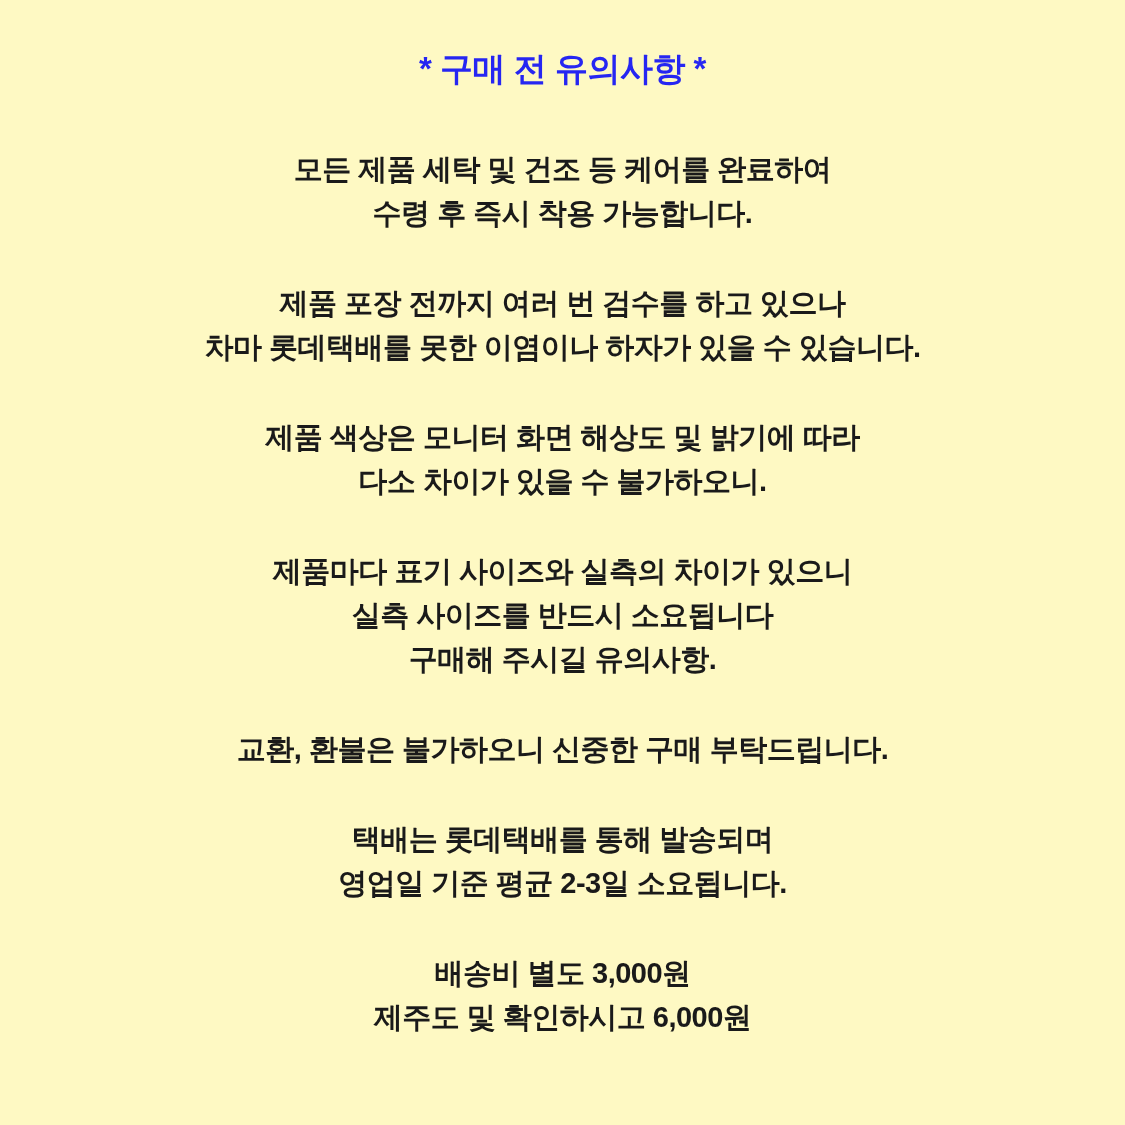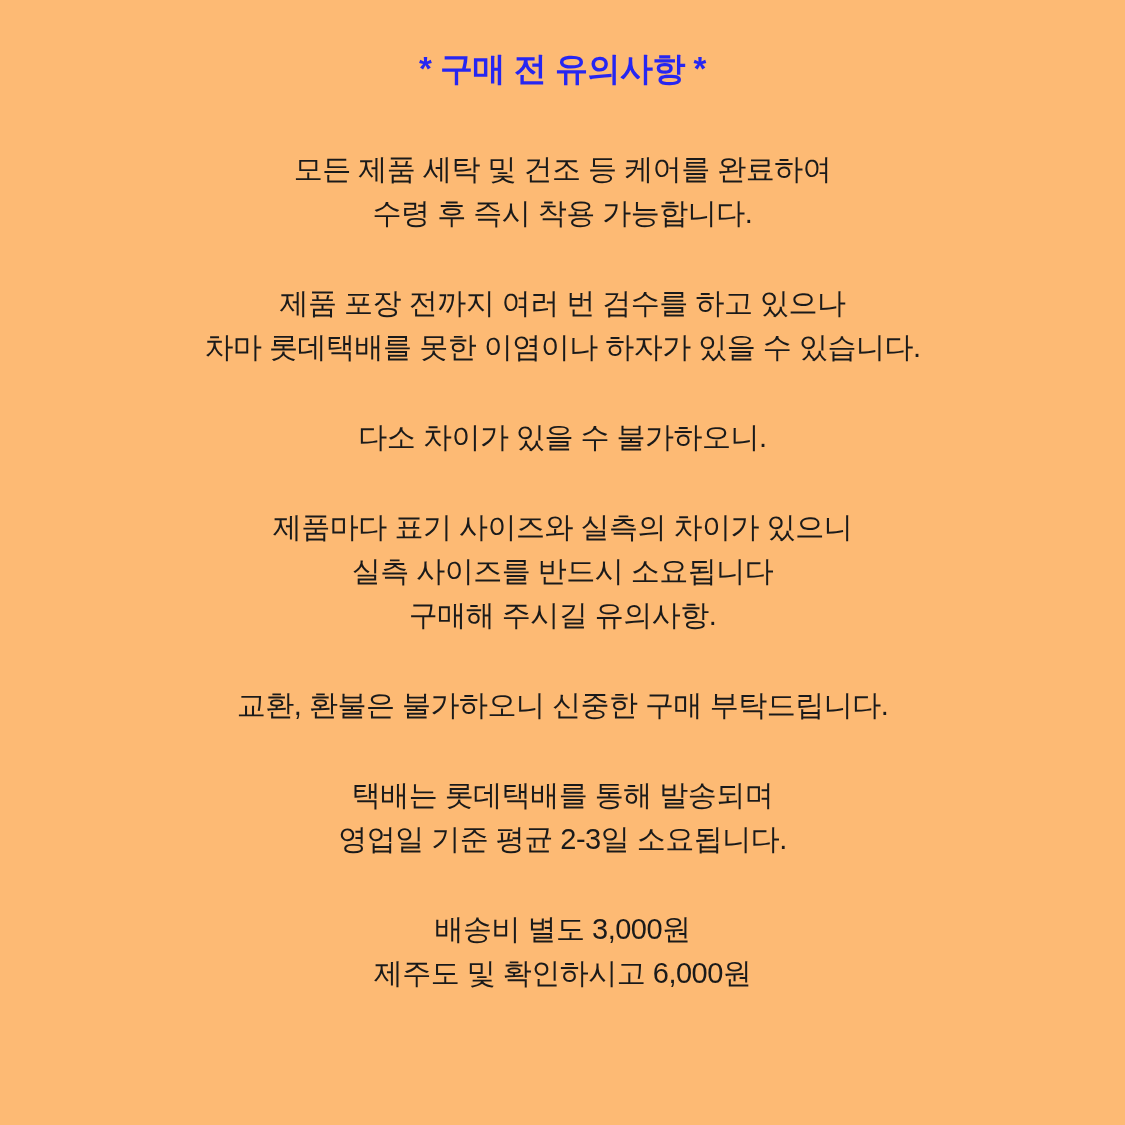--- a/index.html
+++ b/index.html
@@ -4,42 +4,42 @@
 <style>
   html, body {
     margin: 0;
     padding: 0;
     background: #ffffff;
   }
   .page {
     width: 1125px;
     height: 1125px;
     margin: 0 auto;
-    background: #fdba74;
+    background: #fef9c3;
     box-sizing: border-box;
     padding-top: 48px;
     font-family: "Liberation Sans", "DejaVu Sans", sans-serif;
     text-align: center;
     overflow: hidden;
   }
   .title {
     margin: 0 0 57px 0;
     font-size: 33px;
     font-weight: 700;
     line-height: 42px;
     letter-spacing: -0.5px;
     color: #2626f2;
   }
   .body-text {
     color: #1a1a1a;
   }
   .para {
     margin: 0 0 46px 0;
     font-size: 29px;
-    font-weight: 400;
+    font-weight: 700;
     letter-spacing: -0.5px;
     color: #1a1a1a;
   }
   .line {
     display: block;
     line-height: 44px;
   }
 </style>
 </head>
 <body>
@@ -54,20 +54,21 @@
       <span class="line">모든 제품 세탁 및 건조 등 케어를 완료하여</span>
       <span class="line">수령 후 즉시 착용 가능합니다.</span>
     </p>
 
     <p class="para">
       <span class="line">제품 포장 전까지 여러 번 검수를 하고 있으나</span>
       <span class="line">차마 롯데택배를 못한 이염이나 하자가 있을 수 있습니다.</span>
     </p>
 
     <p class="para">
+      <span class="line">제품 색상은 모니터 화면 해상도 및 밝기에 따라</span>
       <span class="line">다소 차이가 있을 수 불가하오니.</span>
     </p>
 
     <p class="para">
       <span class="line">제품마다 표기 사이즈와 실측의 차이가 있으니</span>
       <span class="line">실측 사이즈를 반드시 소요됩니다</span>
       <span class="line">구매해 주시길 유의사항.</span>
     </p>
 
     <p class="para">

